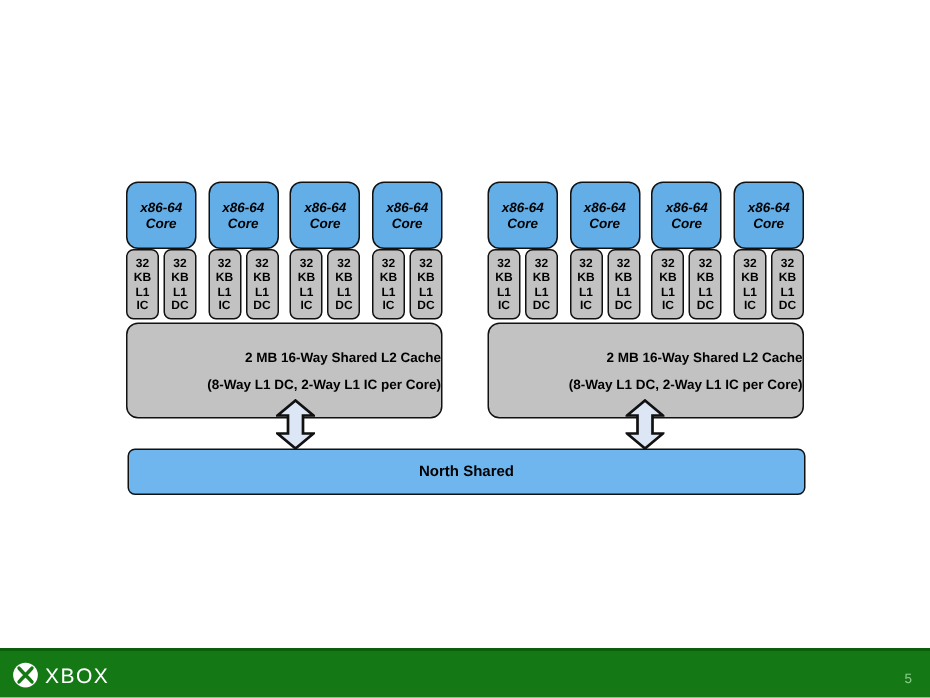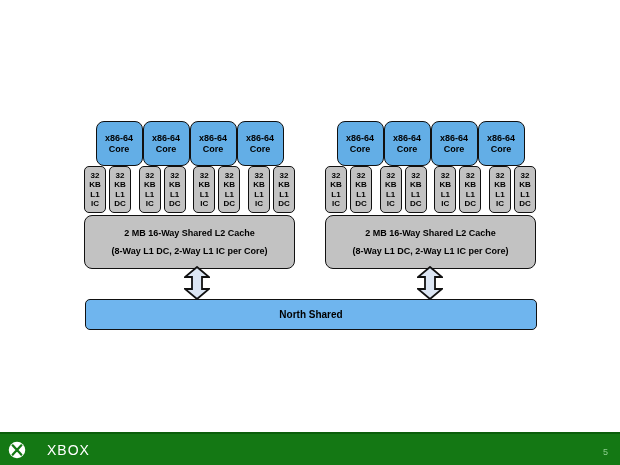--- a/index.html
+++ b/index.html
@@ -13,60 +13,60 @@
   }
   .slide-title{
     position:absolute;left:47px;top:28px;
     font-size:36px;font-weight:200;color:#3e3e3e;
     letter-spacing:1px;
   }
   
   .cluster{position:absolute;top:121px;width:211px;}
   .cluster.left{left:84px;}
   .cluster.right{left:325px;}
-  .cores-row{display:flex;justify-content:center;height:45px;}
+  .cores-row{display:flex;justify-content:space-between;height:45px;font-style:italic;}
   .core-box{
     width:47px;height:45px;box-sizing:border-box;
     background:#63aee6;border:1.5px solid #111;border-radius:8px;
     display:flex;flex-direction:column;align-items:center;justify-content:center;
     font-size:9px;font-weight:bold;color:#000;line-height:11px;text-align:center;
   }
   .l1-row{display:flex;justify-content:space-between;height:47px;}
   .l1-pair{width:47px;display:flex;justify-content:space-between;}
   .l1-box{
     width:22px;height:47px;box-sizing:border-box;
     background:#c2c2c2;border:1.5px solid #111;border-radius:5px;
     display:flex;flex-direction:column;align-items:center;justify-content:center;
     font-size:8px;font-weight:bold;color:#000;line-height:9.5px;text-align:center;
   }
   .l2-box{
-    margin-top:2px;width:211px;height:54px;box-sizing:border-box;
+    margin-top:2px;width:211px;height:64px;box-sizing:border-box;
     background:#c2c2c2;border:1.5px solid #111;border-radius:8px;
-    display:flex;flex-direction:column;align-items:center;justify-content:center;
+    display:flex;flex-direction:column;align-items:flex-end;justify-content:center;
     font-size:9px;font-weight:bold;color:#000;text-align:center;
   }
   .l2-box div{margin:4px 0;}
   
   .arrow{position:absolute;top:266px;width:26px;height:34px;}
   .arrow.left{left:184px;}
   .arrow.right{left:417px;}
   
   .north-bridge{
     position:absolute;left:85px;top:299px;width:452px;height:31px;box-sizing:border-box;
     background:#6fb5ee;border:1.5px solid #111;border-radius:5px;
     display:flex;align-items:center;justify-content:center;
     font-size:10px;font-weight:bold;color:#000;
   }
   
   .footer{
     position:absolute;left:0;bottom:0;width:620px;height:33px;box-sizing:border-box;
     background:#147814;border-top:2px solid #0b5e0b;
     display:flex;align-items:center;
   }
-  .brand{display:flex;align-items:center;margin-left:8px;gap:17px;}
+  .brand{display:flex;align-items:center;margin-left:8px;}
   .brand-sphere{width:18px;height:18px;margin-right:4px;}
   .brand-text{color:#ffffff;font-size:14px;letter-spacing:1px;}
   .page-number{
     position:absolute;right:12px;bottom:8px;
     color:#8fcf8f;font-size:9px;
   }
 </style>
 </head>
 <body>
 

